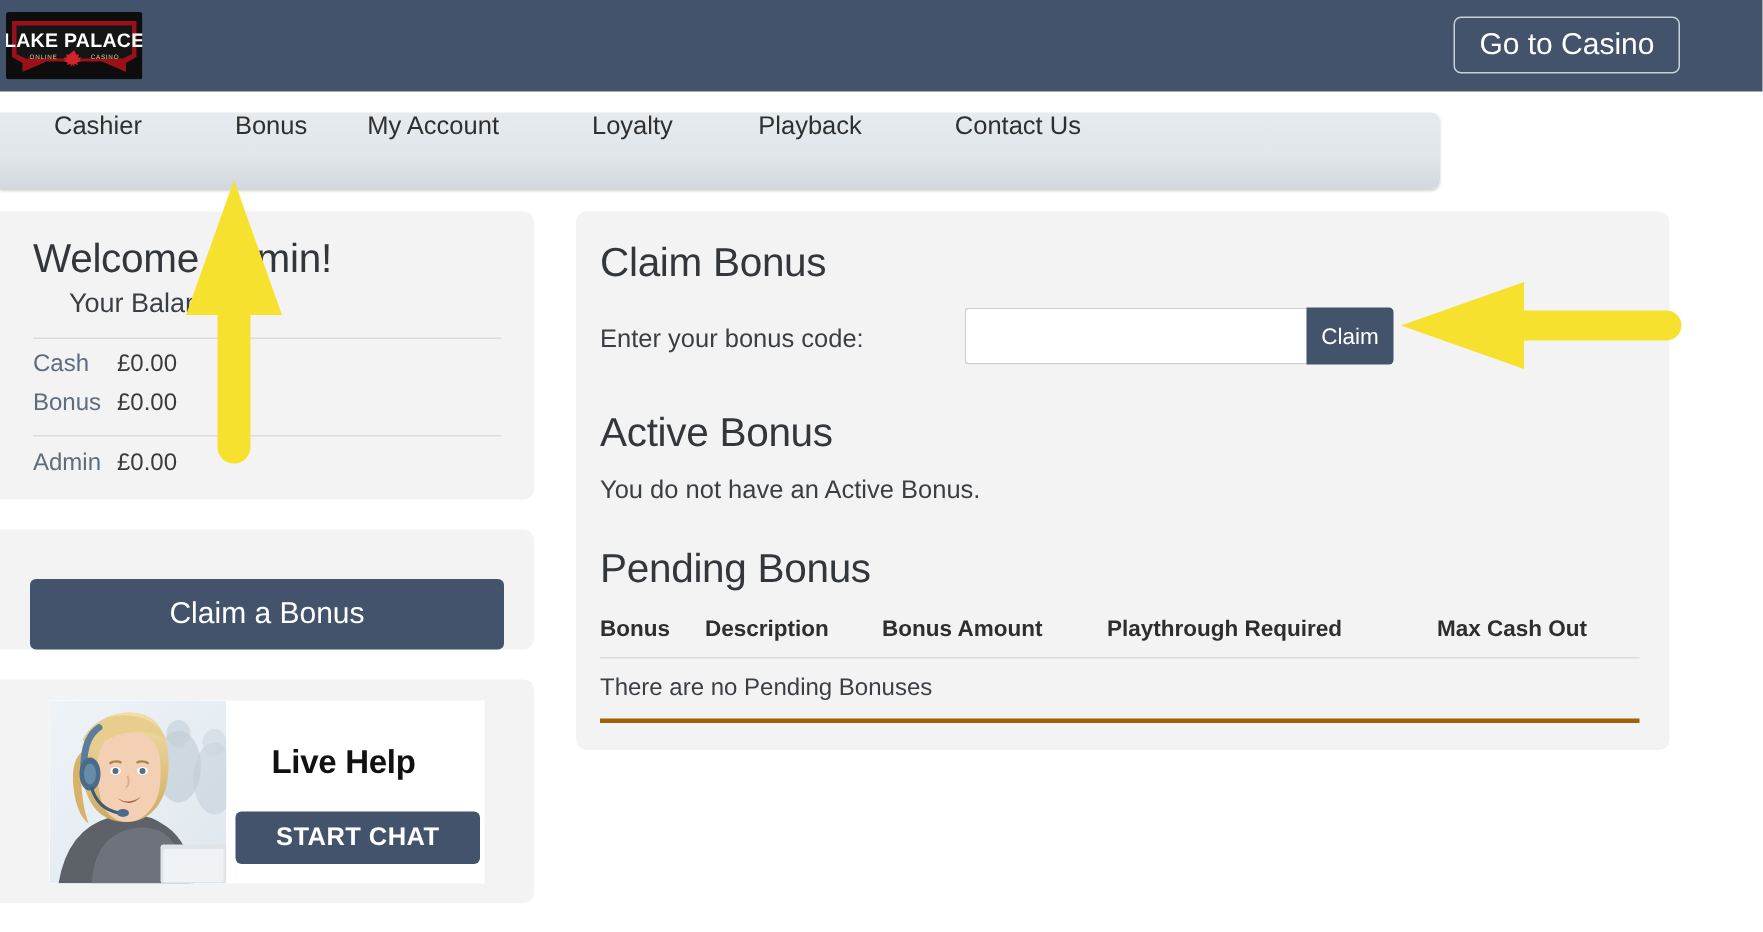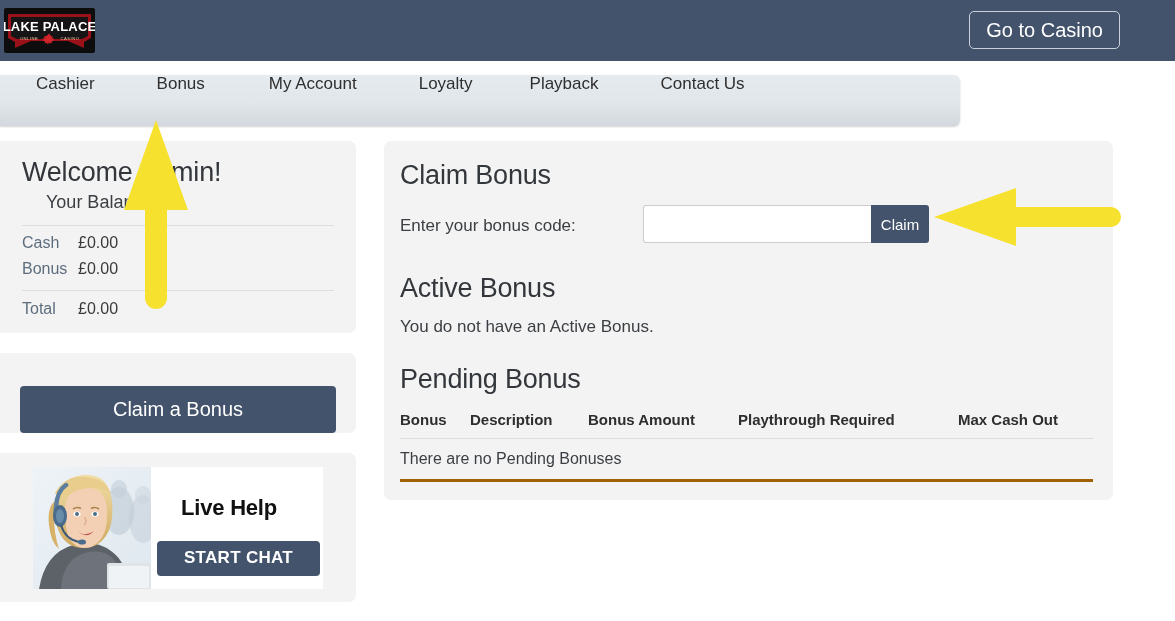--- a/index.html
+++ b/index.html
@@ -62,21 +62,21 @@
   }
   .nav-item {
     color: #2f2f2f;
     font-size: 17px;
     cursor: pointer;
     white-space: nowrap;
     line-height: 1;
   }
   .nav-item:nth-child(1) { margin-left: 36px; }
   .nav-item:nth-child(2) { margin-left: 62px; }
-  .nav-item:nth-child(3) { margin-left: 64px; }
+  .nav-item:nth-child(3) { margin-left: 40px; }
   .nav-item:nth-child(4) { margin-left: 62px; }
   .nav-item:nth-child(5) { margin-left: 57px; }
   .nav-item:nth-child(6) { margin-left: 62px; }
 
   
   .page-body { position: absolute; top: 0; left: 0; width: 1175px; height: 621px; }
 
   .card {
     background: #f3f3f3;
     border-radius: 7px;
@@ -340,21 +340,21 @@
       <span class="bal-val">£0.00</span>
     </div>
     <div class="bal-row">
       <span class="bal-key">Bonus</span>
       <span class="bal-val">£0.00</span>
     </div>
 
     <div class="hr-line"></div>
 
     <div class="bal-row bal-total">
-      <span class="bal-key">Total</span>
+      <span class="bal-key">Admin</span>
       <span class="bal-val">£0.00</span>
     </div>
   </div>
 
   <div class="card claim-bonus-card">
     <button class="claim-bonus-btn">Claim a Bonus</button>
   </div>
 
   <div class="card live-help-card">
     <div class="live-help-inner">

